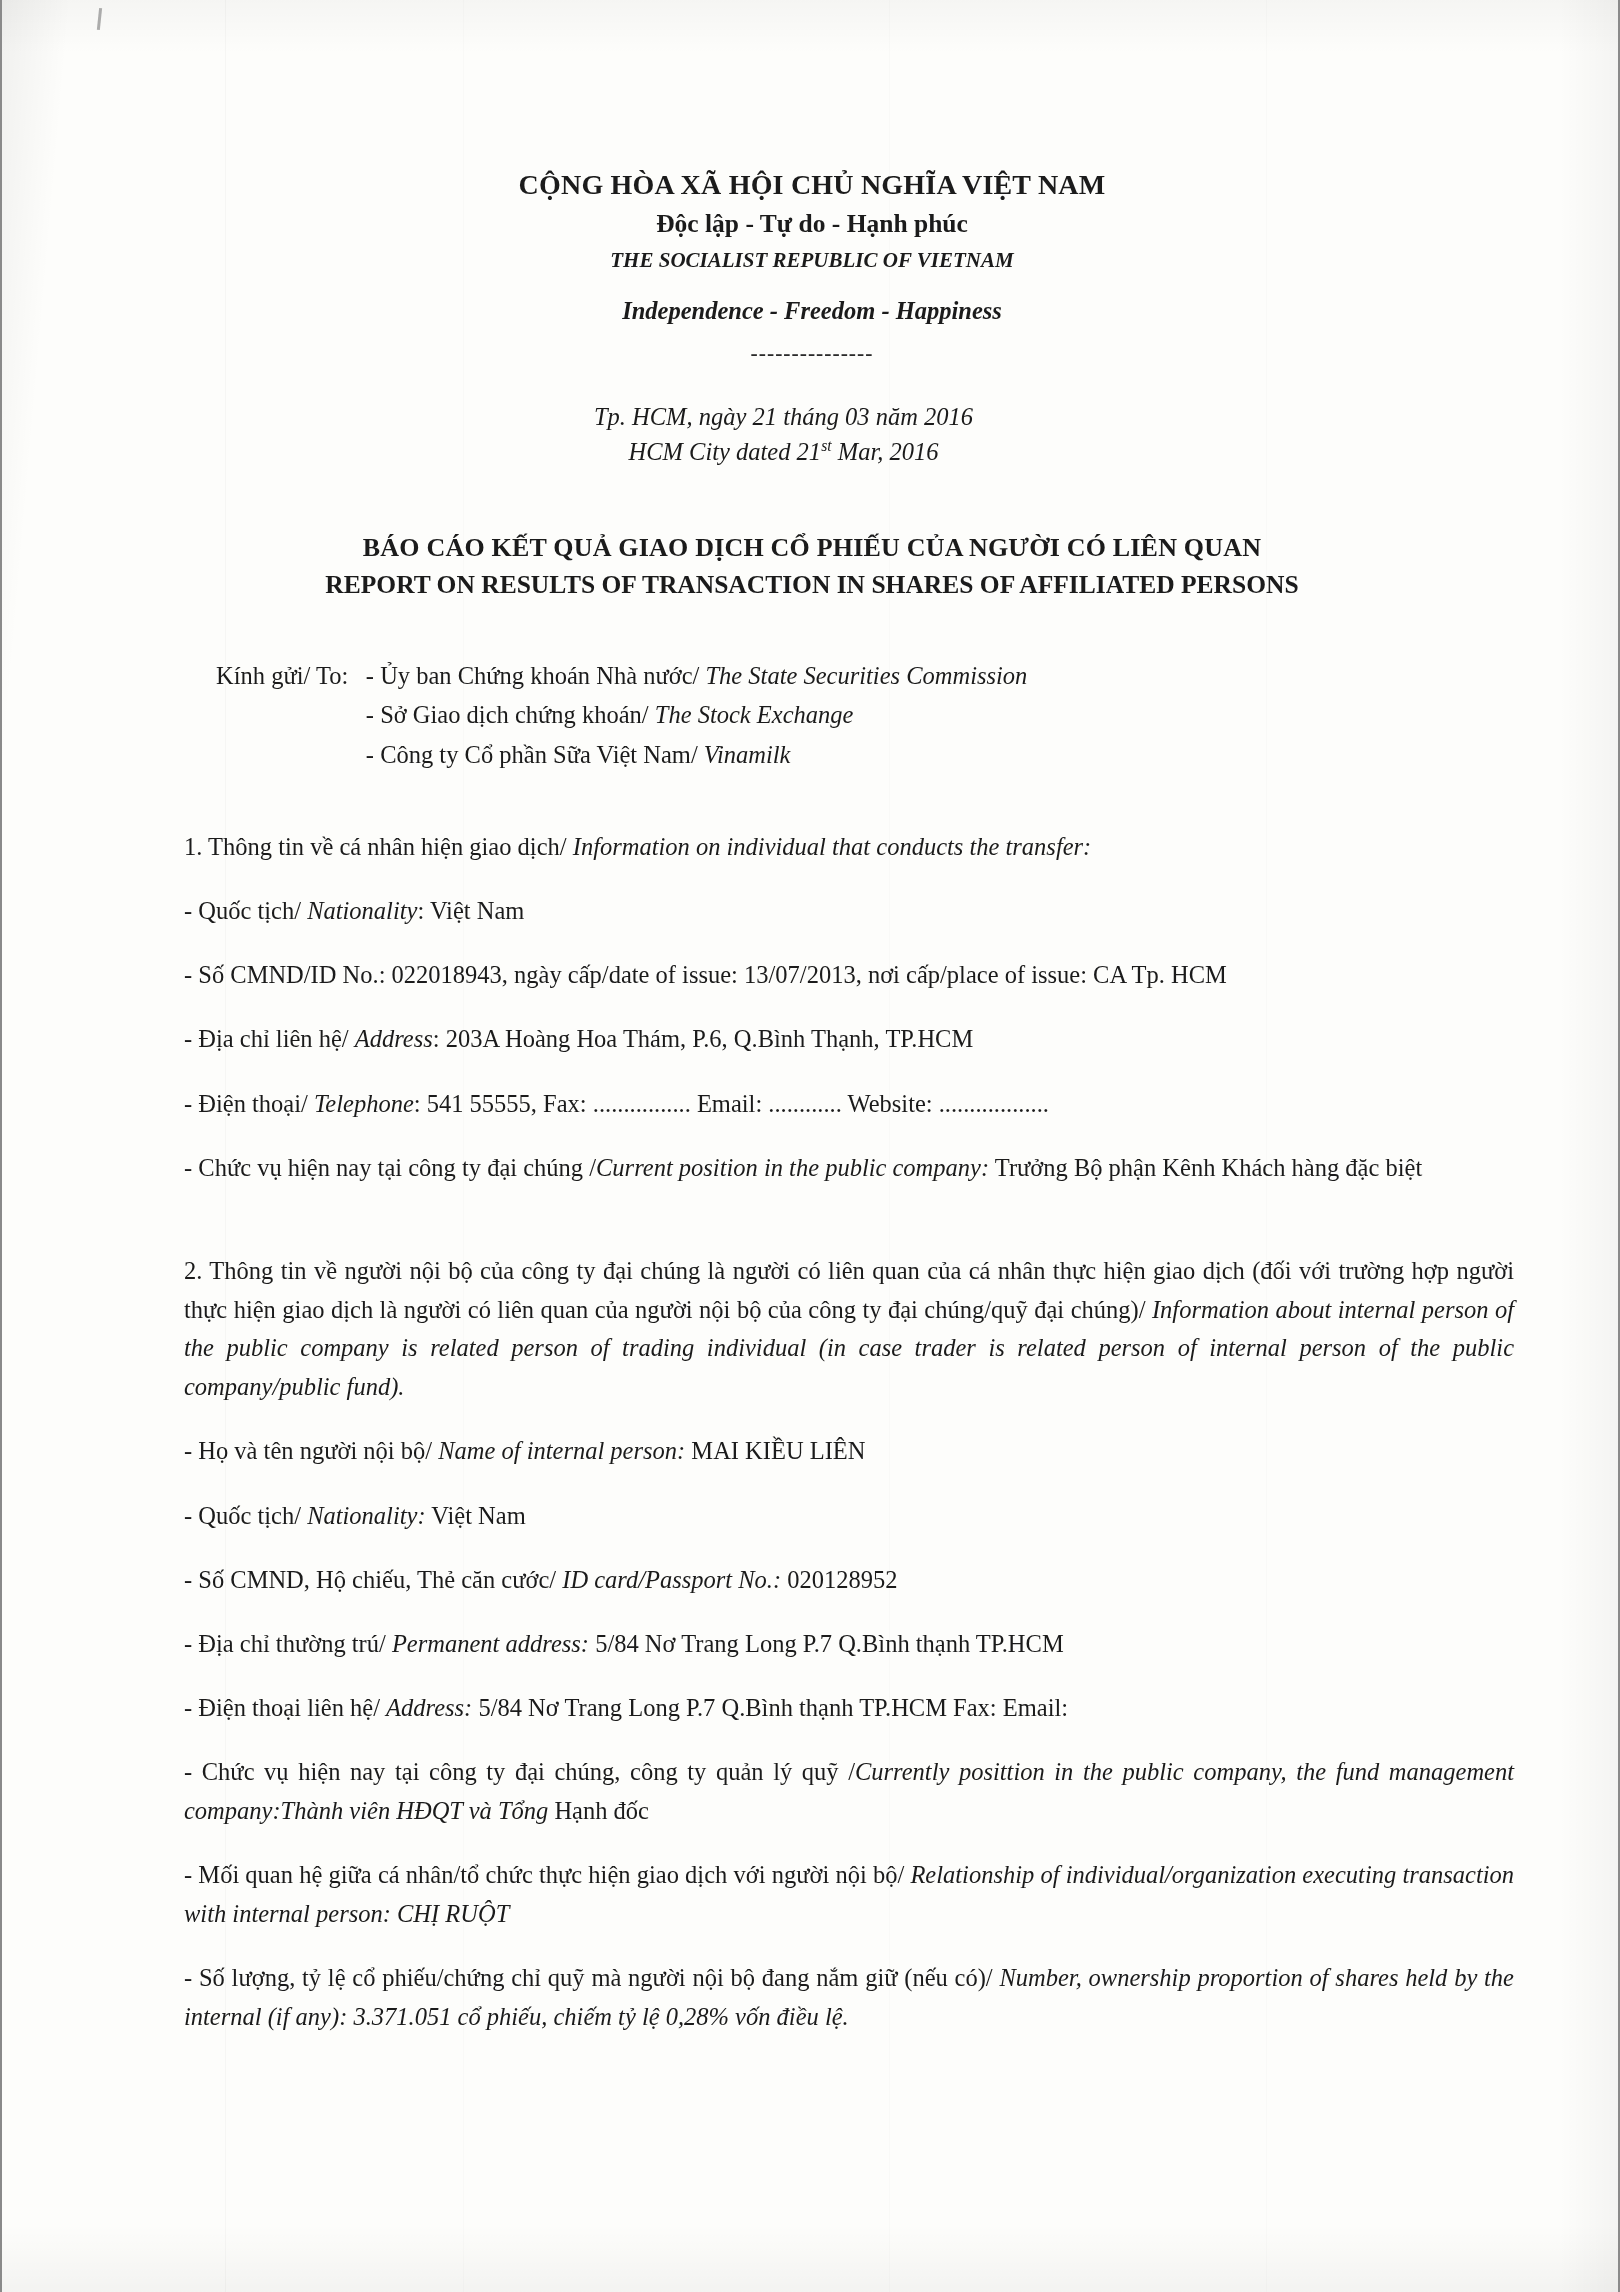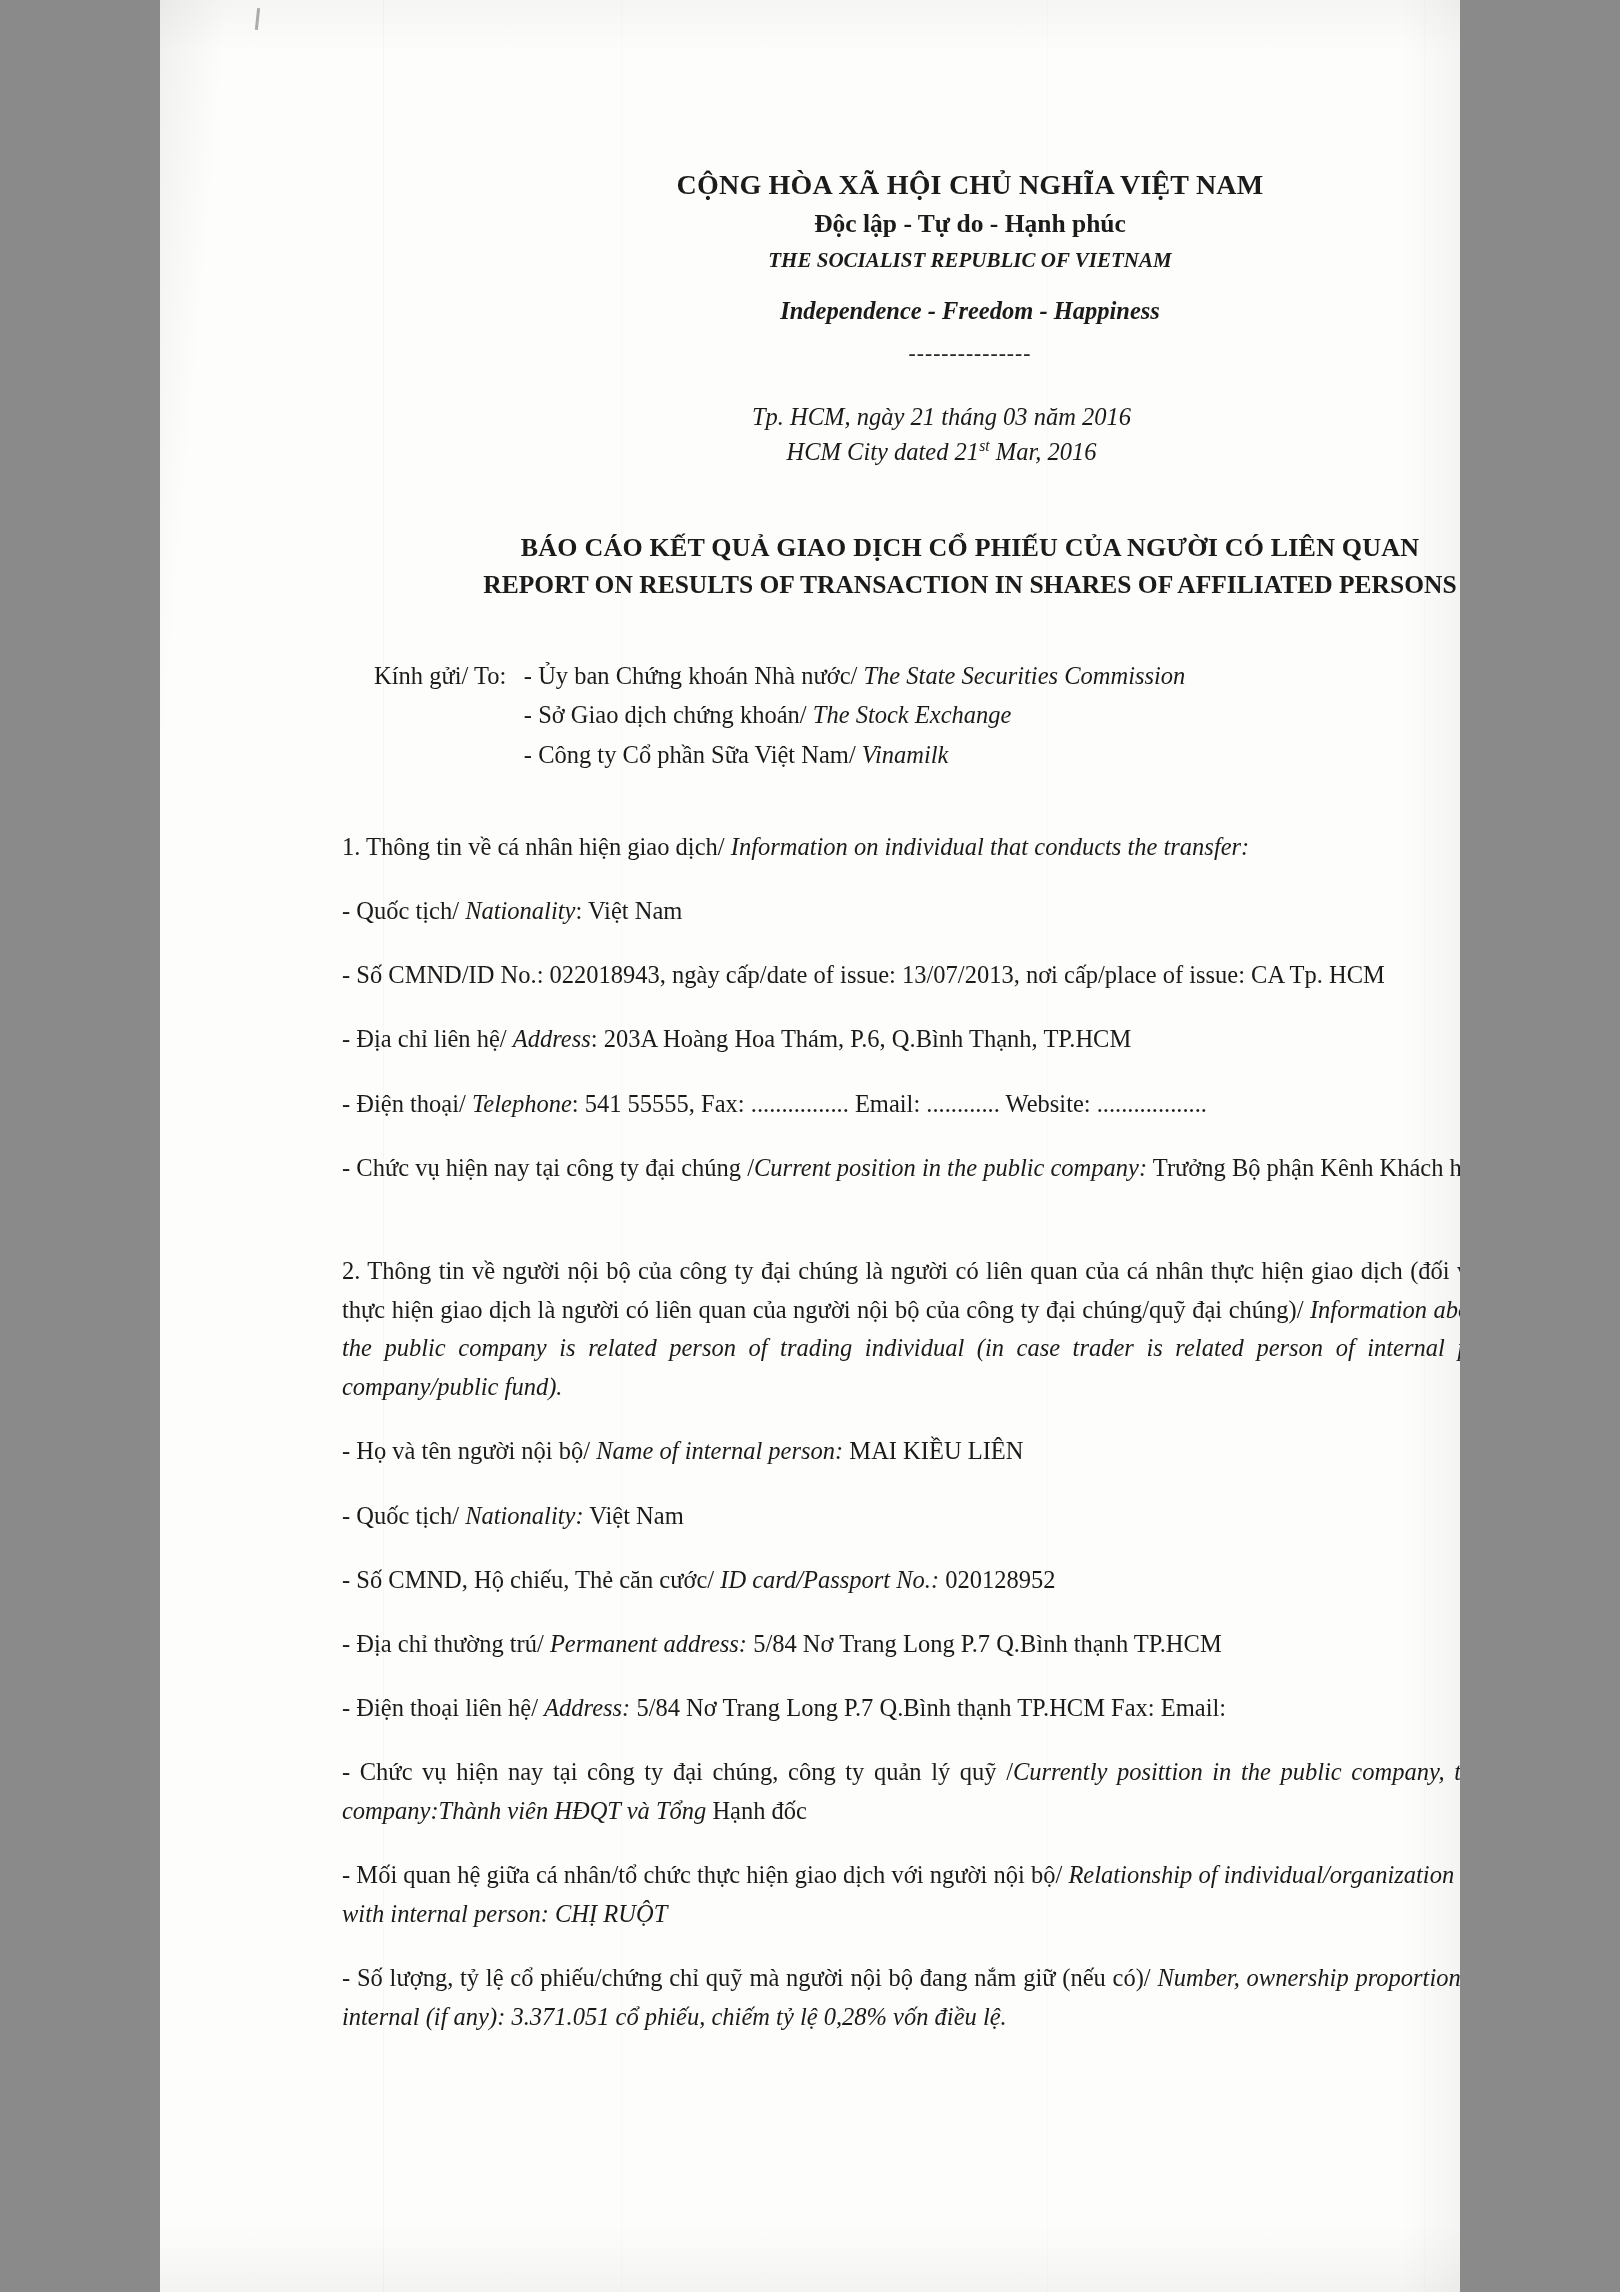--- a/index.html
+++ b/index.html
@@ -2,21 +2,21 @@
 <html><head>
 <meta charset="utf-8">
 <style>
   html, body {
     margin: 0;
     padding: 0;
     background: #8a8a8a;
   }
   .page {
     position: relative;
-    width: 1300px;
+    width: 1616px;
     height: 2293px;
     margin: 0 auto;
     background: #fdfdfb;
     overflow: hidden;
     font-family: "Liberation Serif", "DejaVu Serif", serif;
     color: #1b1b1b;
     
     background-image:
       linear-gradient(95deg, rgba(0,0,0,0.05) 0px, rgba(0,0,0,0.0) 69px),
       linear-gradient(270deg, rgba(0,0,0,0.035) 0px, rgba(0,0,0,0.0) 59px),

